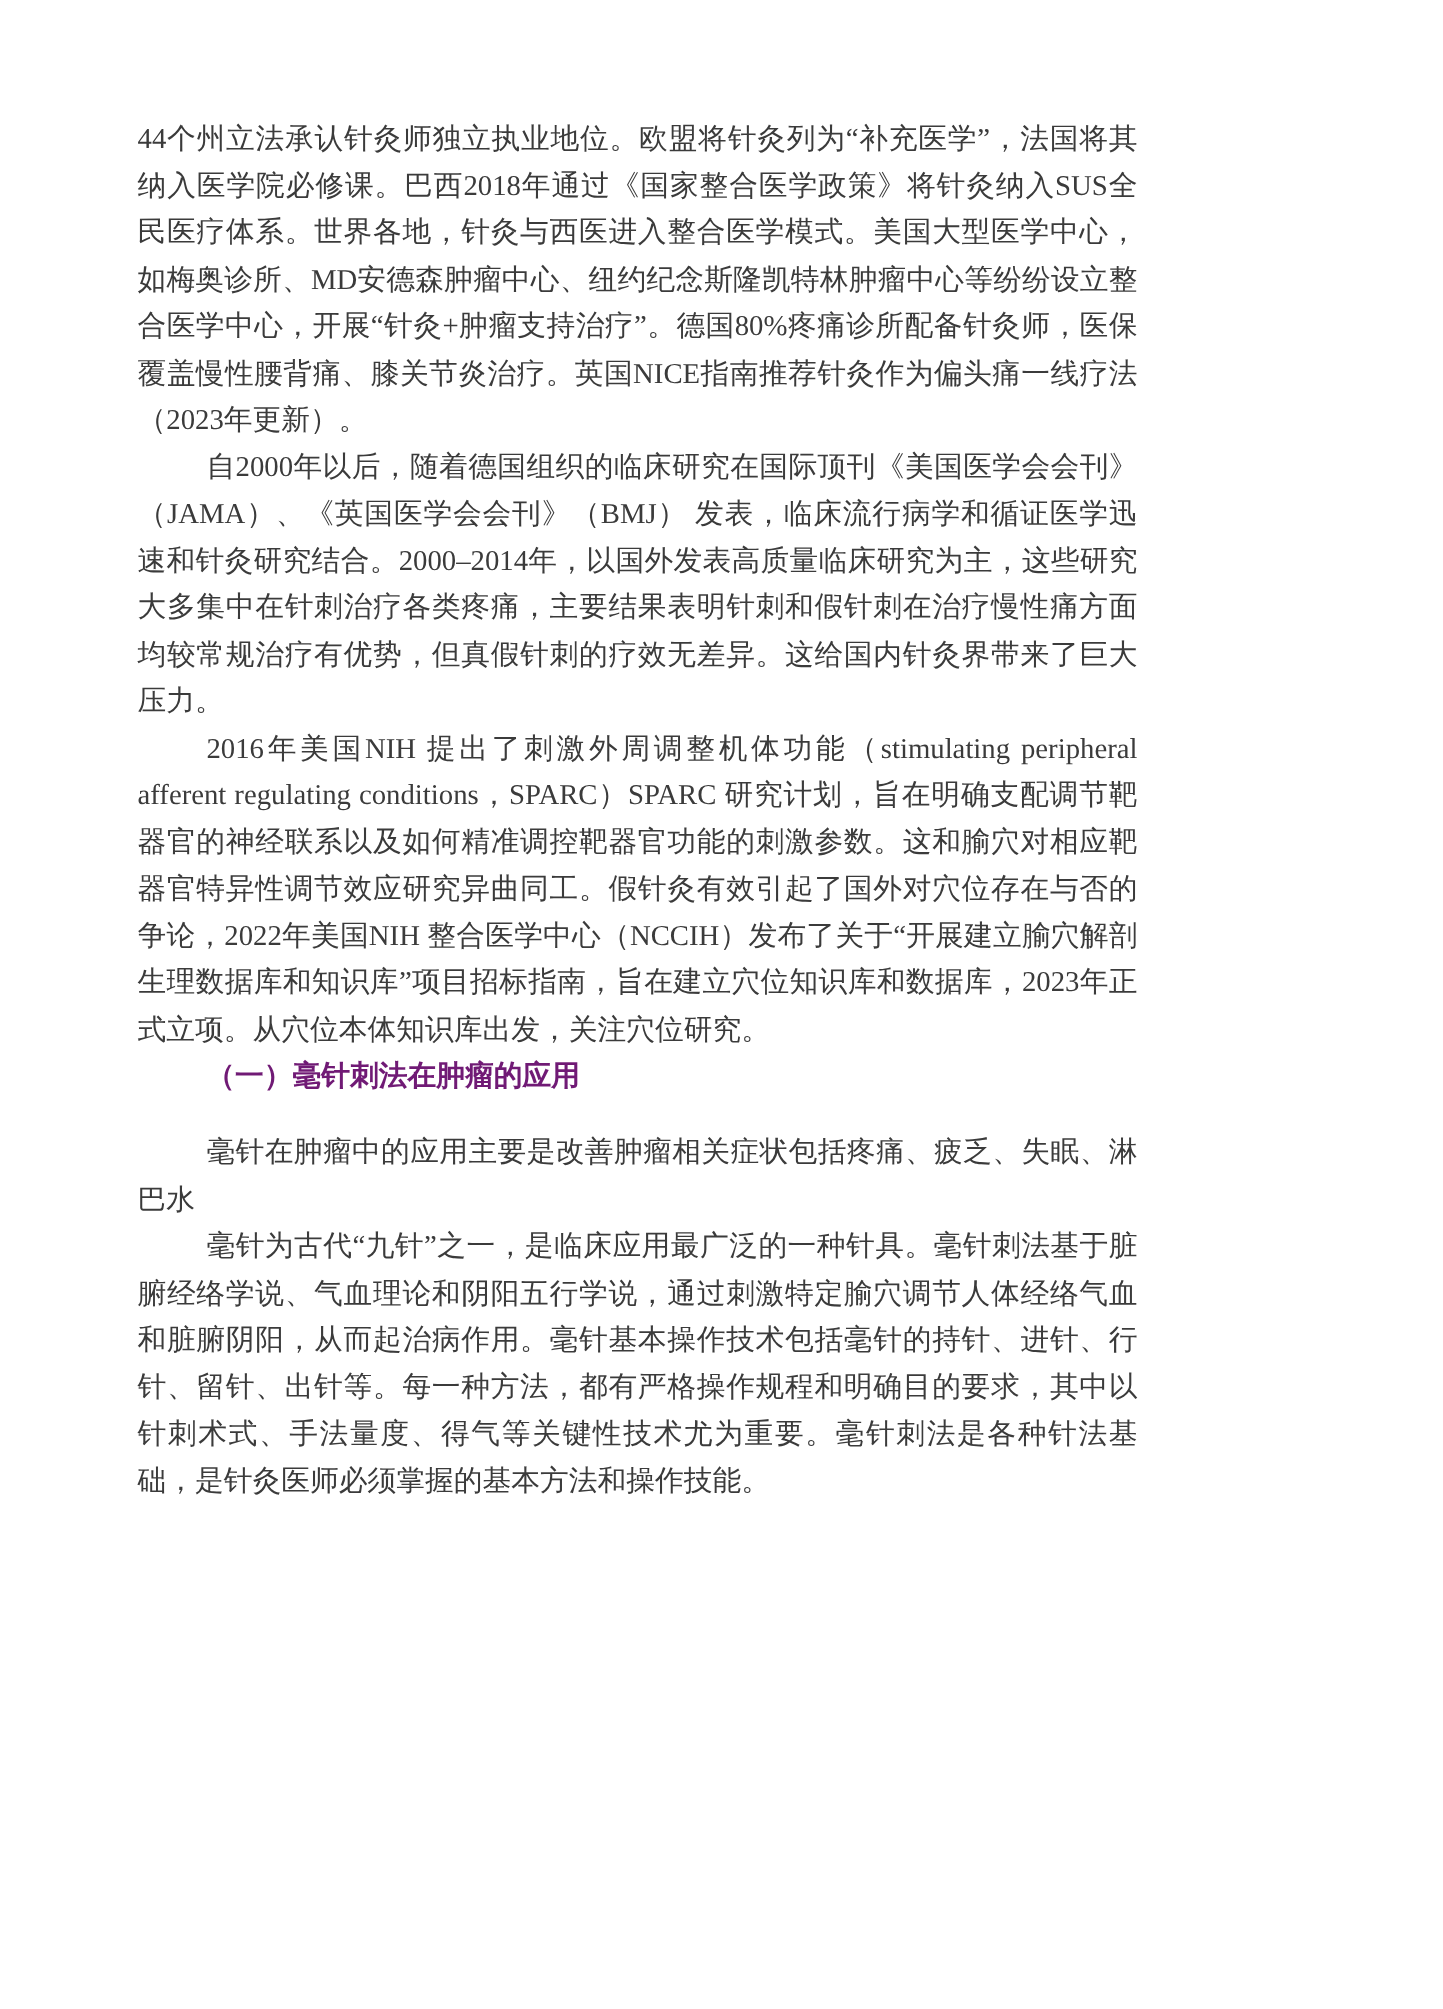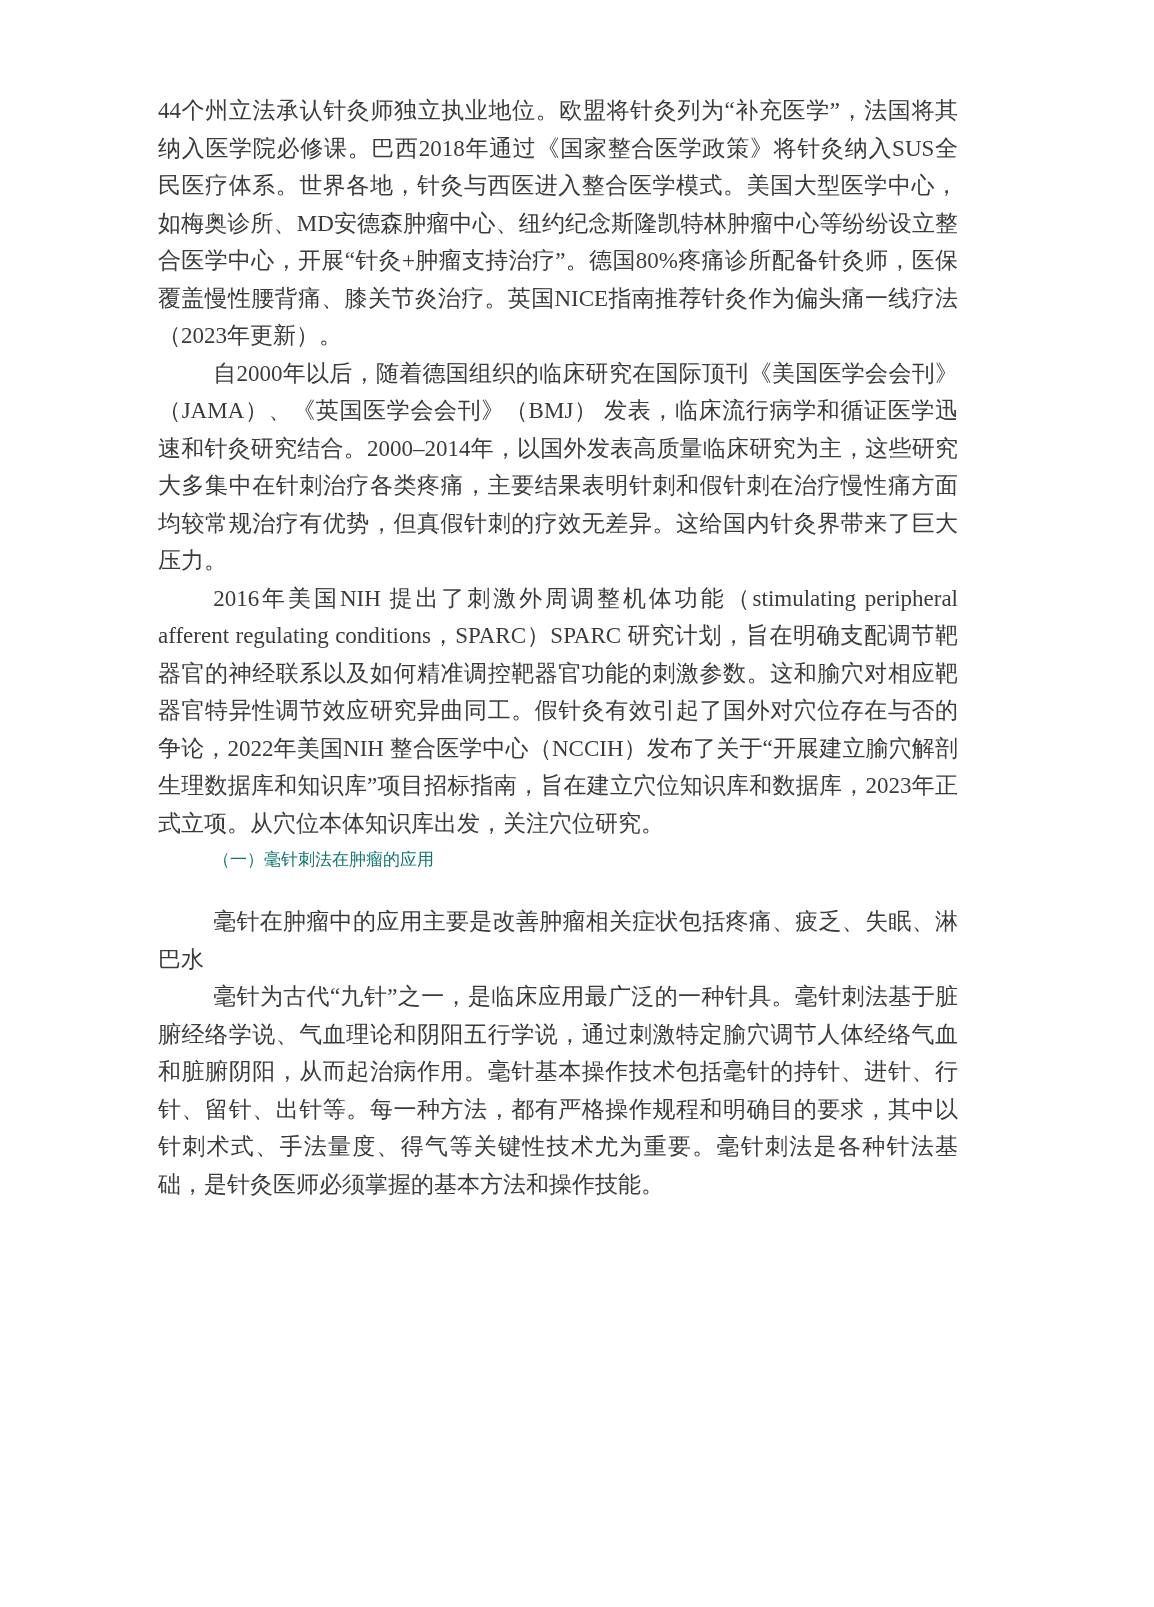--- a/index.html
+++ b/index.html
@@ -3,21 +3,20 @@
 <meta charset="utf-8">
 <style>
   html,body{margin:0;padding:0;background:#ffffff;}
   .page{
     position:relative;
     width:930px;
     height:1607px;
     background:#ffffff;
     overflow:hidden;
     font-family:"Liberation Serif","DejaVu Serif",serif;
-    margin-left:48px;
   }
 
   
   .content{
     position:absolute;
     left:110px;
     top:92px;
     width:800px;
   }
   .body-para{
@@ -46,24 +45,24 @@
     font-family:"Liberation Serif","DejaVu Serif",serif;
     font-weight:bold;
     font-size:26px;
     line-height:42px;
     color:#2e6b74;
     text-indent:55px;
   }
   .h-subsection{
     margin:0 0 25px 0;
     font-family:"Liberation Sans","DejaVu Sans",sans-serif;
-    font-weight:normal;
-    font-size:17px;
+    font-weight:bold;
+    font-size:23px;
     line-height:36px;
-    color:#0f766e;
+    color:#701a75;
     text-indent:55px;
   }
 
   
   .side-rule{
     position:absolute;
     left:931px;
     top:85px;
     width:2px;
     height:1282px;

